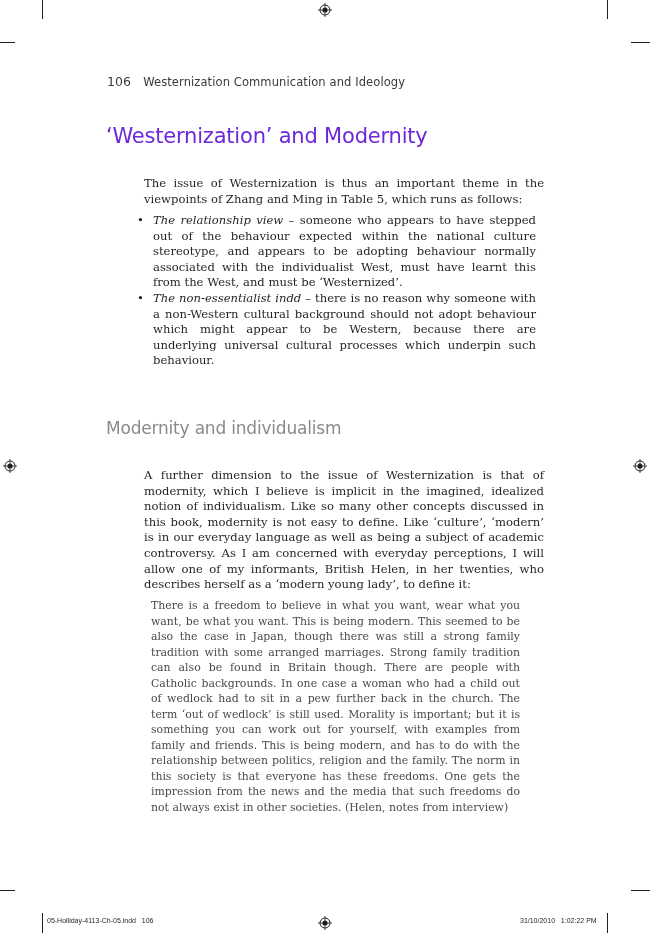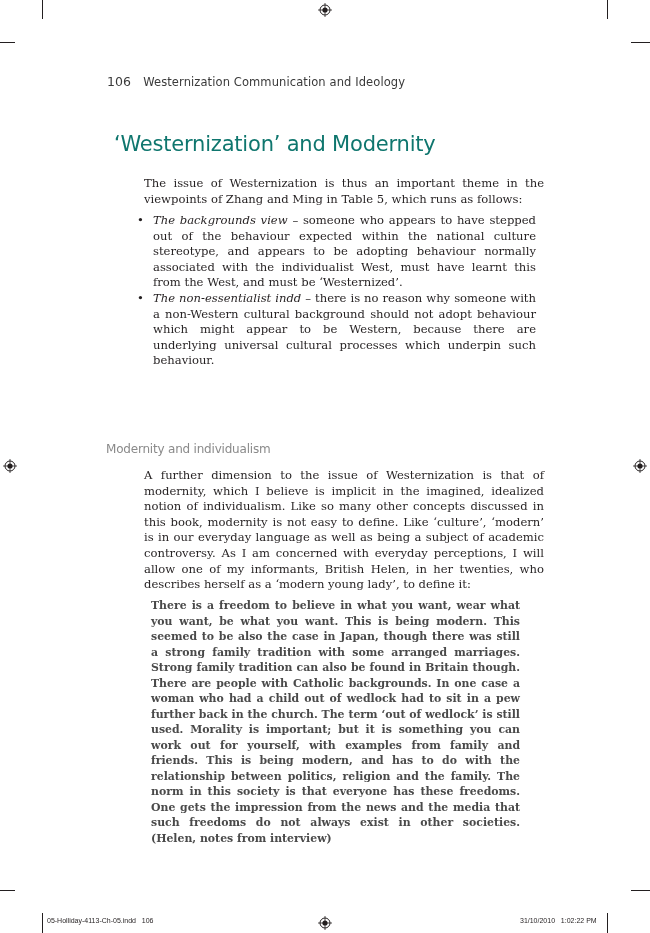--- a/index.html
+++ b/index.html
@@ -12,26 +12,26 @@
   .crop { position: absolute; background: #231f20; }
   .reg { position: absolute; width: 14px; height: 14px; }
   .running-head {
     position: absolute; left: 107px; top: 74px;
     font-family: "DejaVu Sans", sans-serif; font-size: 11.5px; color: #3a3a3a;
     letter-spacing: 0.1px;
   }
   .running-head .pg { margin-right: 12px; font-size: 12.5px; }
   .h1 {
     position: absolute; left: 106px; top: 124px;
-    font-family: "DejaVu Sans", sans-serif; font-size: 21px; color: #0f766e;
-    letter-spacing: -0.2px; font-weight: normal; margin: 8px;
+    font-family: "DejaVu Sans", sans-serif; font-size: 21px; color: #6d28d9;
+    letter-spacing: -0.2px; font-weight: normal; margin: 0;
   }
   .h2 {
-    position: absolute; left: 106px; top: 442px;
-    font-family: "DejaVu Sans", sans-serif; font-size: 12px; color: #8a8a8a;
+    position: absolute; left: 106px; top: 418px;
+    font-family: "DejaVu Sans", sans-serif; font-size: 17px; color: #8a8a8a;
     letter-spacing: -0.2px; font-weight: normal; margin: 0;
   }
   .body-text {
     position: absolute; left: 136px; width: 400px;
     font-family: "DejaVu Serif", serif; font-size: 11.6px; line-height: 15.6px;
     text-align: justify; color: #231f20; margin: 8px;
     hyphens: manual;
   }
   .p1 { top: 168px; }
   .bullets { position: absolute; left: 136px; top: 213px; width: 400px; margin: 0; padding: 0; list-style: none; }
@@ -39,21 +39,21 @@
     position: relative; padding-left: 17px; margin: 0;
     font-family: "DejaVu Serif", serif; font-size: 11.6px; line-height: 15.6px;
     text-align: justify; color: #231f20;
   }
   .bullets li .dot { position: absolute; left: 1px; top: 0; }
   .bullets li em { font-style: italic; }
   .p2 { top: 460px; }
   .quote {
     position: absolute; left: 151px; top: 598px; width: 369px;
     font-family: "DejaVu Serif", serif; font-size: 10.9px; line-height: 15.5px;
-    text-align: justify; color: #4a4a4a; margin: 0; font-weight: 700;
+    text-align: justify; color: #4a4a4a; margin: 0; font-weight: 400;
   }
   .slug {
     position: absolute; top: 917px; font-family: "Liberation Sans", sans-serif;
     font-size: 7px; color: #231f20;
   }
 </style>
 </head>
 <body>
 
 <div class="crop" style="left:42px;top:0;width:1px;height:19px;"></div>
@@ -94,21 +94,21 @@
   <span class="pg">106</span><span>Westernization Communication and Ideology</span>
 </div>
 
 <h1 class="h1">‘Westernization’ and Modernity</h1>
 
 <p class="body-text p1">The issue of Westernization is thus an important theme in the viewpoints of Zhang and Ming in Table 5, which runs as follows:</p>
 
 <ul class="bullets">
   <li>
     <span class="dot">•</span>
-    <em>The backgrounds view</em><span> – someone who appears to have stepped out of the behaviour expected within the national culture stereotype, and appears to be adopting behaviour normally associated with the individualist West, must have learnt this from the West, and must be ‘Westernized’.</span>
+    <em>The relationship view</em><span> – someone who appears to have stepped out of the behaviour expected within the national culture stereotype, and appears to be adopting behaviour normally associated with the individualist West, must have learnt this from the West, and must be ‘Westernized’.</span>
   </li>
   <li>
     <span class="dot">•</span>
     <em>The non-essentialist indd</em><span> – there is no reason why someone with a non-Western cultural background should not adopt behaviour which might appear to be Western, because there are underlying universal cultural processes which underpin such behaviour.</span>
   </li>
 </ul>
 
 <h2 class="h2">Modernity and individualism</h2>
 
 <p class="body-text p2">A further dimension to the issue of Westernization is that of modernity, which I believe is implicit in the imagined, idealized notion of individualism. Like so many other concepts discussed in this book, modernity is not easy to define. Like ‘culture’, ‘modern’ is in our everyday language as well as being a subject of academic controversy. As I am concerned with everyday perceptions, I will allow one of my informants, British Helen, in her twenties, who describes herself as a ‘modern young lady’, to define it:</p>

